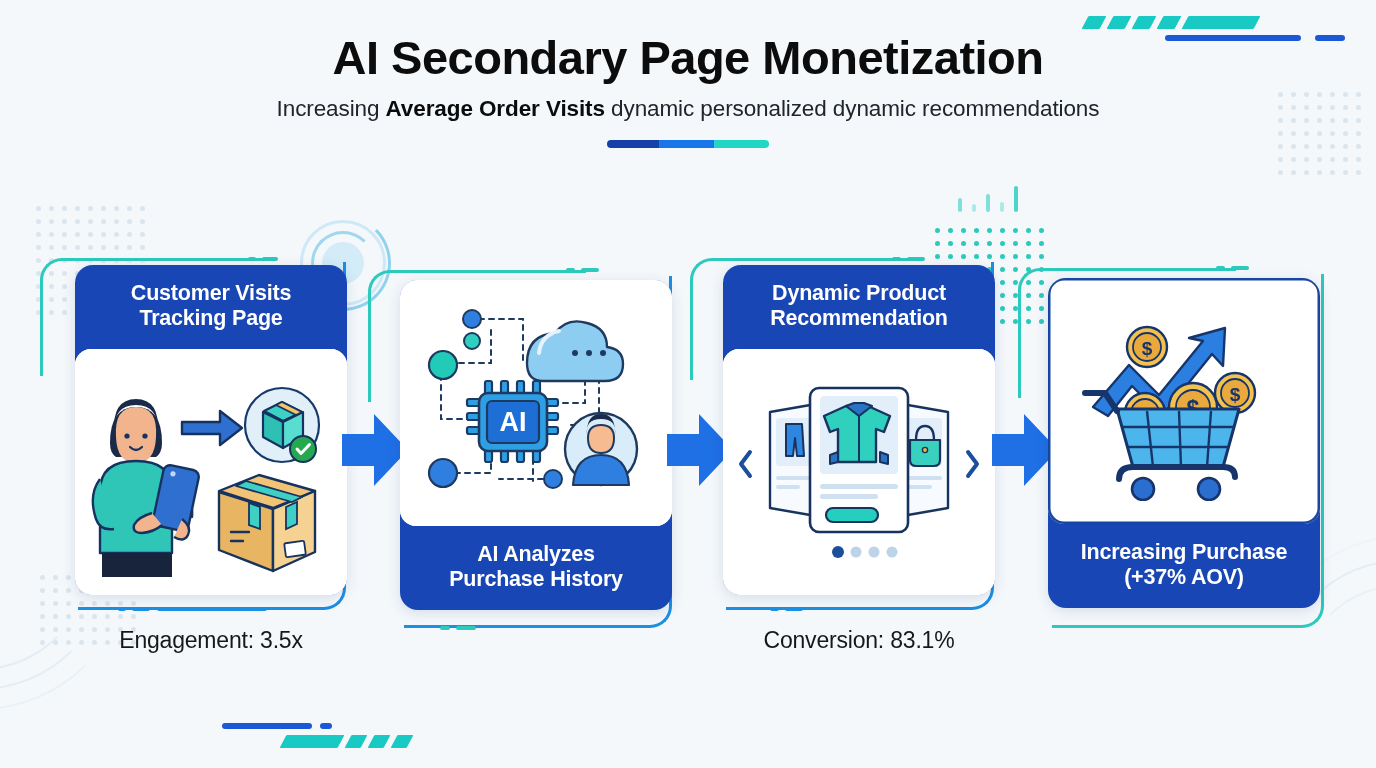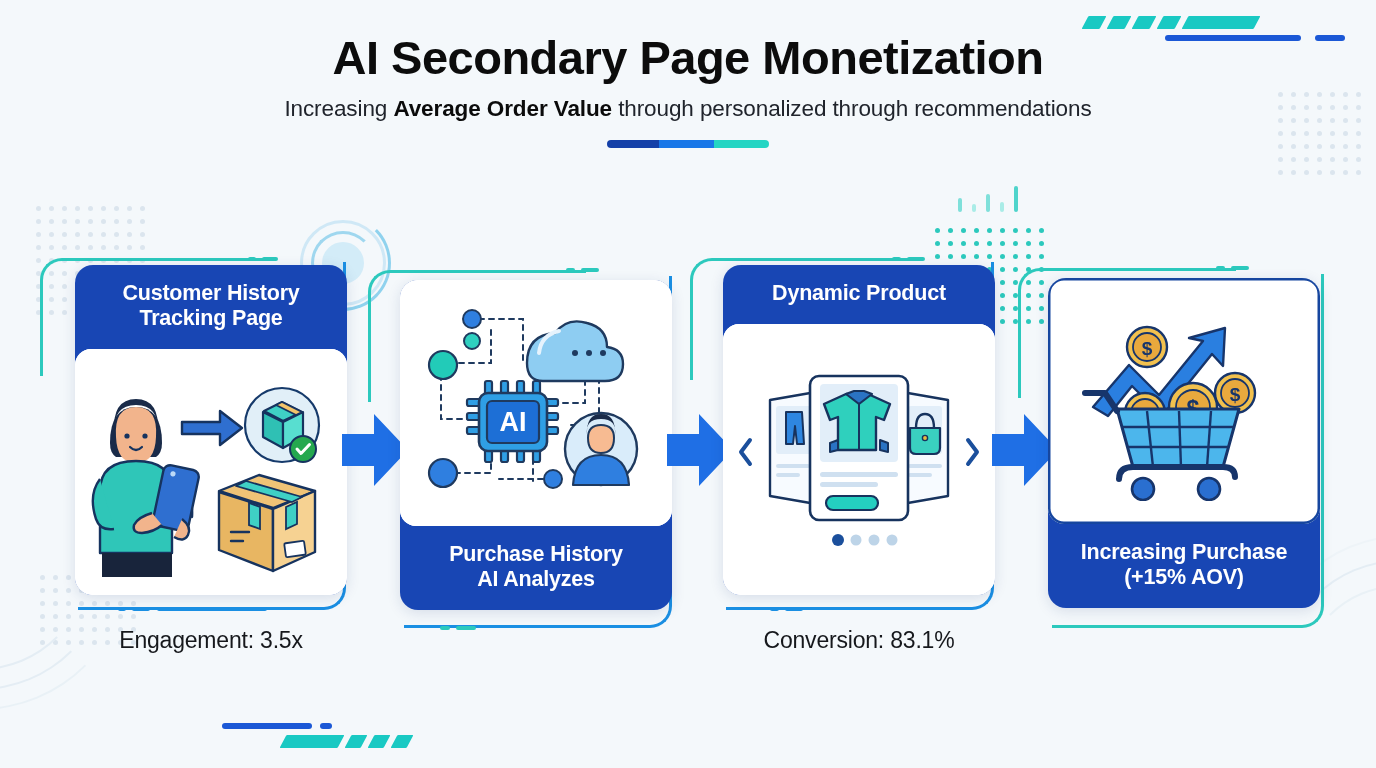--- a/index.html
+++ b/index.html
@@ -407,38 +407,38 @@
     <div>
       <div class="swoosh" style="left:1280px;top:560px;width:240px;height:240px;border-color:#e4edf4;border-left-color:transparent;border-bottom-color:transparent;"></div>
       <div class="swoosh" style="left:1300px;top:585px;width:200px;height:200px;border-color:#e9f1f6;border-left-color:transparent;border-bottom-color:transparent;"></div>
       <div class="swoosh" style="left:1262px;top:535px;width:285px;height:285px;border-color:#eef4f8;border-left-color:transparent;border-bottom-color:transparent;"></div>
     </div>
   </div>
 
   <div class="header">
     <div class="title">AI Secondary Page Monetization</div>
     <div class="subtitle">
-      <span>Increasing </span><b>Average Order Value</b><span> through personalized through recommendations</span>
+      <span>Increasing </span><b>Average Order Visits</b><span> dynamic personalized dynamic recommendations</span>
     </div>
     <div class="accentbar"></div>
   </div>
 
   <div class="flow">
 
     <div class="frame frame-teal" style="left:40px;top:8px;width:230px;height:118px;"></div>
     <div class="frame frame-blue" style="left:78px;top:12px;width:268px;height:348px;"></div>
     <div class="dashseg" style="left:248px;top:7px;width:8px;background:#2cc9bd;"></div>
     <div class="dashseg" style="left:262px;top:7px;width:16px;background:#2cc9bd;"></div>
     <div class="dashseg" style="left:118px;top:357px;width:8px;background:#1a8fe3;"></div>
     <div class="dashseg" style="left:132px;top:357px;width:18px;background:#1a8fe3;"></div>
     <div class="dashseg" style="left:157px;top:357px;width:110px;background:#1a8fe3;"></div>
 
     <div class="card up" style="left:75px;top:15px;">
       <div class="card-label">
-        <div>Customer History</div>
+        <div>Customer Visits</div>
         <div>Tracking Page</div>
       </div>
       <div class="card-art">
         <svg width="250" height="210" viewBox="0 0 250 210">
 
           <path d="M96 55 h38 v-11 l22 17 -22 17 v-11 h-38 z" fill="#2f6fd0" stroke="#16335f" stroke-width="2.4" stroke-linejoin="round"></path>
 
           <circle cx="196" cy="58" r="37" fill="#e1eff8" stroke="#163a6b" stroke-width="2.2"></circle>
 
           <path d="M178 44 l18-9 20 10 -19 9 z" fill="#3fd0c5" stroke="#16335f" stroke-width="2.2" stroke-linejoin="round"></path>
@@ -486,22 +486,22 @@
 
     <div class="frame frame-teal" style="left:368px;top:20px;width:218px;height:132px;"></div>
     <div class="frame frame-blue" style="left:404px;top:26px;width:268px;height:352px;"></div>
     <div class="dashseg" style="left:566px;top:18px;width:9px;background:#2cc9bd;"></div>
     <div class="dashseg" style="left:581px;top:18px;width:18px;background:#2cc9bd;"></div>
     <div class="dashseg" style="left:440px;top:376px;width:10px;background:#2cc9bd;"></div>
     <div class="dashseg" style="left:456px;top:376px;width:20px;background:#2cc9bd;"></div>
 
     <div class="card down" style="left:400px;top:30px;">
       <div class="card-label">
+        <div>AI Analyzes</div>
         <div>Purchase History</div>
-        <div>AI Analyzes</div>
       </div>
       <div class="card-art">
         <svg width="226" height="200" viewBox="0 0 226 200">
           <g stroke="#1f3a5f" stroke-width="2" fill="none" stroke-dasharray="5 5" stroke-linecap="round">
             <path d="M56 16 h44 v42"></path>
             <path d="M36 60 h32 v-36"></path>
             <path d="M18 62 v54 h30"></path>
             <path d="M22 170 h46 v-22"></path>
             <path d="M140 100 h22 v-34"></path>
             <path d="M148 122 h28 v-64"></path>
@@ -558,20 +558,21 @@
     <div class="frame frame-teal" style="left:690px;top:8px;width:222px;height:122px;"></div>
     <div class="frame frame-blue" style="left:726px;top:12px;width:268px;height:348px;"></div>
     <div class="dashseg" style="left:892px;top:7px;width:9px;background:#2cc9bd;"></div>
     <div class="dashseg" style="left:907px;top:7px;width:18px;background:#2cc9bd;"></div>
     <div class="dashseg" style="left:770px;top:357px;width:9px;background:#1a8fe3;"></div>
     <div class="dashseg" style="left:785px;top:357px;width:18px;background:#1a8fe3;"></div>
 
     <div class="card up" style="left:723px;top:15px;">
       <div class="card-label">
         <div>Dynamic Product</div>
+        <div>Recommendation</div>
       </div>
       <div class="card-art">
         <svg width="250" height="200" viewBox="0 0 250 200">
 
           <path d="M16 80 l-9 12 9 12" fill="none" stroke="#1b4f9c" stroke-width="4" stroke-linecap="round" stroke-linejoin="round"></path>
           <path d="M234 80 l9 12 -9 12" fill="none" stroke="#1b4f9c" stroke-width="4" stroke-linecap="round" stroke-linejoin="round"></path>
 
           <path d="M36 40 l46 -8 v112 l-46 -8z" fill="#f7fbff" stroke="#17335e" stroke-width="2.4" stroke-linejoin="round"></path>
           <rect x="42" y="46" width="36" height="48" rx="3" fill="#e2eef9"></rect>
           <path d="M52 52 h16 l2 32 h-7 l-2 -18 -2 18 h-7z" fill="#2e86e0" stroke="#17335e" stroke-width="2" stroke-linejoin="round"></path>
@@ -613,21 +614,21 @@
     </div>
 
     <div class="frame frame-teal" style="left:1018px;top:18px;width:218px;height:130px;"></div>
     <div class="frame frame-blue" style="left:1052px;top:24px;width:272px;height:354px;border-color:#2cc9bd;"></div>
     <div class="dashseg" style="left:1216px;top:16px;width:9px;background:#2cc9bd;"></div>
     <div class="dashseg" style="left:1231px;top:16px;width:18px;background:#2cc9bd;"></div>
 
     <div class="card down" style="left:1048px;top:28px;">
       <div class="card-label">
         <div>Increasing Purchase</div>
-        <div>(+15% AOV)</div>
+        <div>(+37% AOV)</div>
       </div>
       <div class="card-art outlined">
         <svg width="230" height="200" viewBox="0 0 230 200">
 
           <path d="M24 106 l36 -42 l30 30 l44 -54 l-14 -3 l36 -10 l-2 38 l-11 -12 l-50 62 l-30 -30 l-24 30z" fill="#2a7fe0" stroke="#17356b" stroke-width="2.4" stroke-linejoin="round"></path>
 
           <g>
             <circle cx="78" cy="46" r="20" fill="#f2c14e" stroke="#17356b" stroke-width="2.4"></circle>
             <circle cx="78" cy="46" r="14" fill="#e9a93d" stroke="#17356b" stroke-width="1.8"></circle>
             <text x="78" y="54" text-anchor="middle" font-family="Liberation Sans, sans-serif" font-size="19" font-weight="bold" fill="#17356b">$</text>

